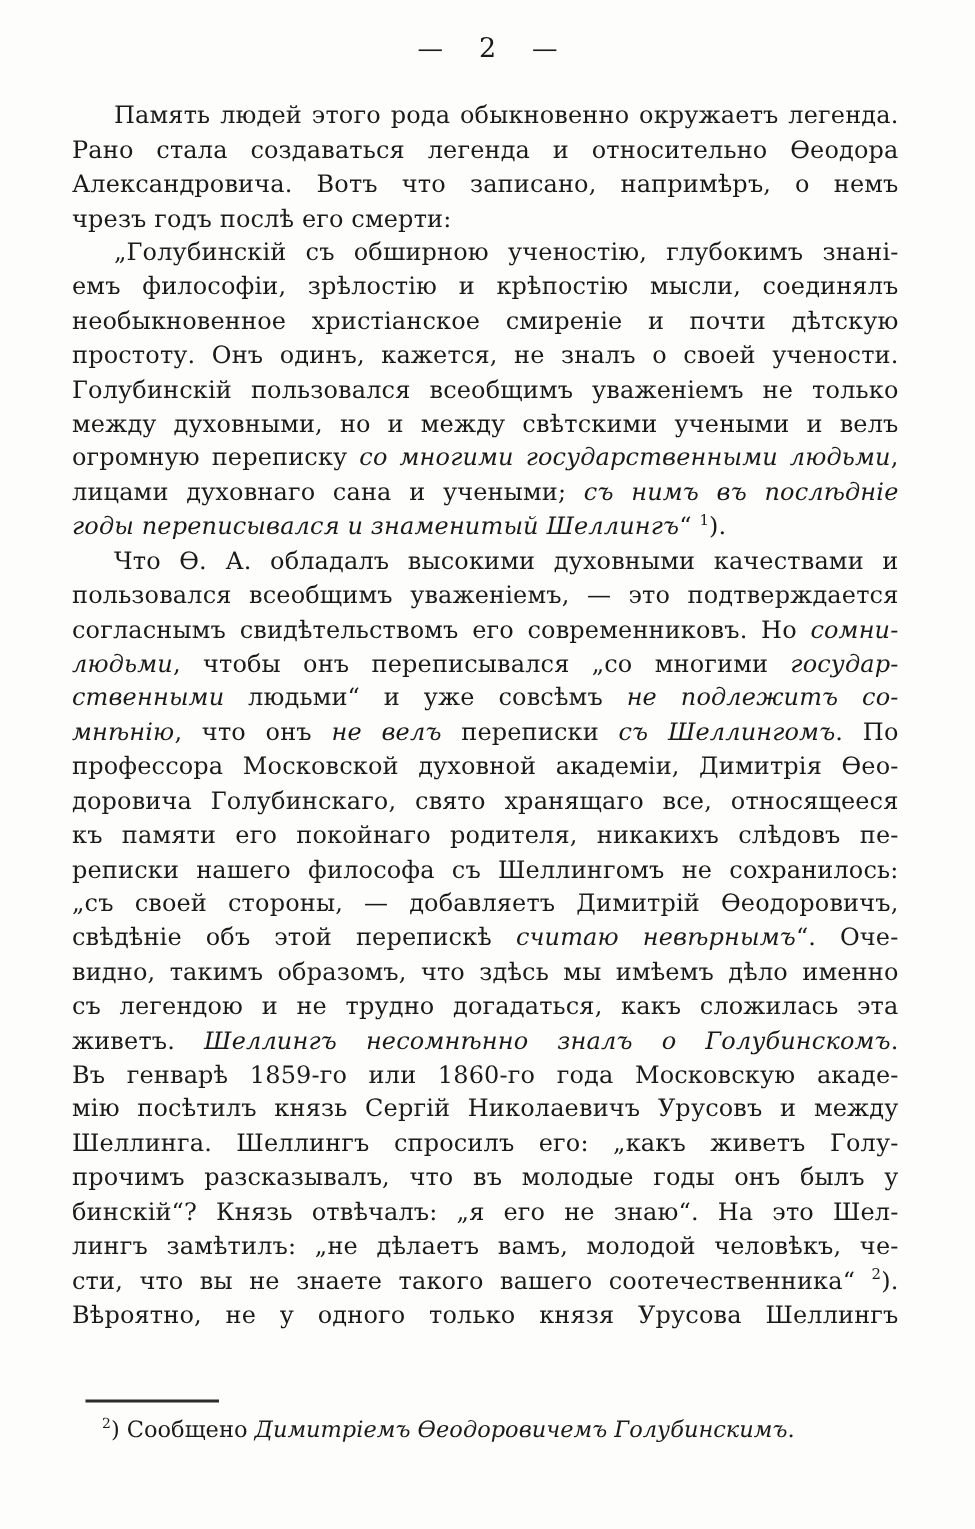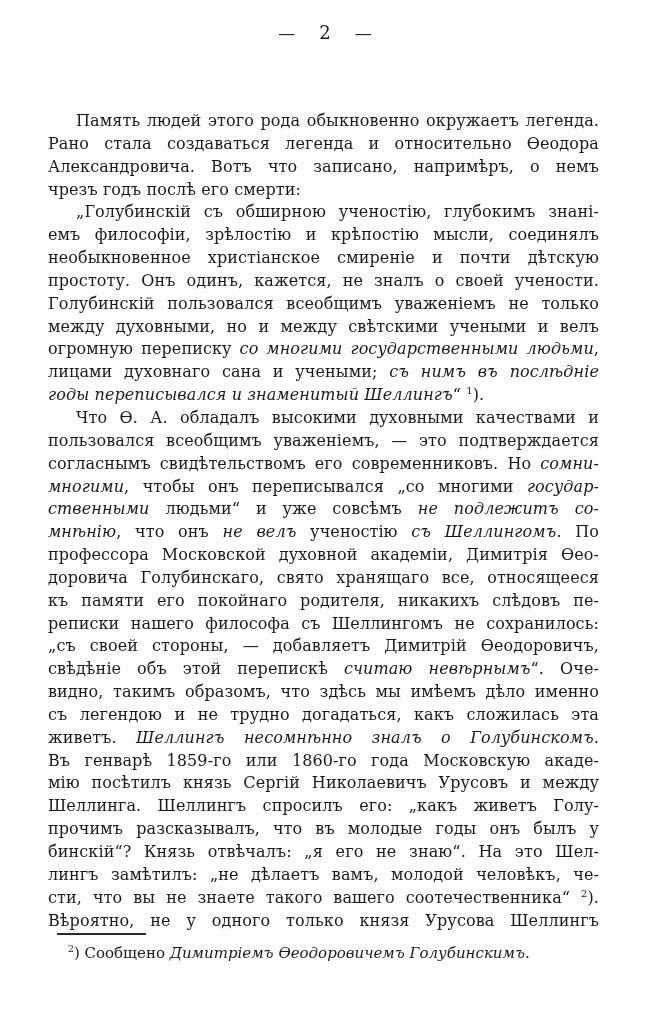--- a/index.html
+++ b/index.html
@@ -26,21 +26,20 @@
   }
   .header .num { font-size: 18px; }
   .body-text {
     position: absolute;
     left: 48px;
     top: 66px;
     width: 551px;
     font-size: 16px;
     line-height: 22.85px;
     letter-spacing: 0.1px;
-    margin-top: 44px;
   }
   .line {
     text-align: justify;
     text-align-last: justify;
     max-height: 22.85px;
     overflow: hidden;
   }
   .line.no-just { text-align-last: left; }
   .line.indent { text-indent: 28px; }
   .it { font-style: italic; }
@@ -87,23 +86,23 @@
       <div class="line"><span>необыкновенное христіанское смиреніе и почти дѣтскую</span></div>
       <div class="line"><span>простоту. Онъ одинъ, кажется, не зналъ о своей учености.</span></div>
       <div class="line"><span>Голубинскій пользовался всеобщимъ уваженіемъ не только</span></div>
       <div class="line"><span>между духовными, но и между свѣтскими учеными и велъ</span></div>
       <div class="line"><span>огромную переписку </span><span class="it">со многими государственными людьми</span><span>,</span></div>
       <div class="line"><span>лицами духовнаго сана и учеными; </span><span class="it">съ нимъ въ послѣдніе</span></div>
       <div class="line no-just"><span class="it">годы переписывался и знаменитый Шеллингъ</span><span>“ </span><sup class="fnmark">1</sup><span>).</span></div>
       <div class="line indent"><span>Что Ѳ. А. обладалъ высокими духовными качествами и</span></div>
       <div class="line"><span>пользовался всеобщимъ уваженіемъ, — это подтверждается</span></div>
       <div class="line"><span>согласнымъ свидѣтельствомъ его современниковъ. Но </span><span class="it">сомни-</span></div>
-      <div class="line"><span class="it">многими</span><span>, чтобы онъ переписывался „со многими </span><span class="it">государ-</span></div>
+      <div class="line"><span class="it">людьми</span><span>, чтобы онъ переписывался „со многими </span><span class="it">государ-</span></div>
       <div class="line"><span class="it">ственными</span><span> людьми“ и уже совсѣмъ </span><span class="it">не подлежитъ со-</span></div>
-      <div class="line"><span class="it">мнѣнію</span><span>, что онъ </span><span class="it">не велъ</span><span> ученостію </span><span class="it">съ Шеллингомъ</span><span>. По</span></div>
+      <div class="line"><span class="it">мнѣнію</span><span>, что онъ </span><span class="it">не велъ</span><span> переписки </span><span class="it">съ Шеллингомъ</span><span>. По</span></div>
       <div class="line"><span>профессора Московской духовной академіи, Димитрія Ѳео-</span></div>
       <div class="line"><span>доровича Голубинскаго, свято хранящаго все, относящееся</span></div>
       <div class="line"><span>къ памяти его покойнаго родителя, никакихъ слѣдовъ пе-</span></div>
       <div class="line"><span>реписки нашего философа съ Шеллингомъ не сохранилось:</span></div>
       <div class="line"><span>„съ своей стороны, — добавляетъ Димитрій Ѳеодоровичъ,</span></div>
       <div class="line"><span>свѣдѣніе объ этой перепискѣ </span><span class="it">считаю невѣрнымъ</span><span>“. Оче-</span></div>
       <div class="line"><span>видно, такимъ образомъ, что здѣсь мы имѣемъ дѣло именно</span></div>
       <div class="line"><span>съ легендою и не трудно догадаться, какъ сложилась эта</span></div>
       <div class="line"><span>живетъ. </span><span class="it">Шеллингъ несомнѣнно зналъ о Голубинскомъ</span><span>.</span></div>
       <div class="line"><span>Въ генварѣ 1859-го или 1860-го года Московскую акаде-</span></div>

